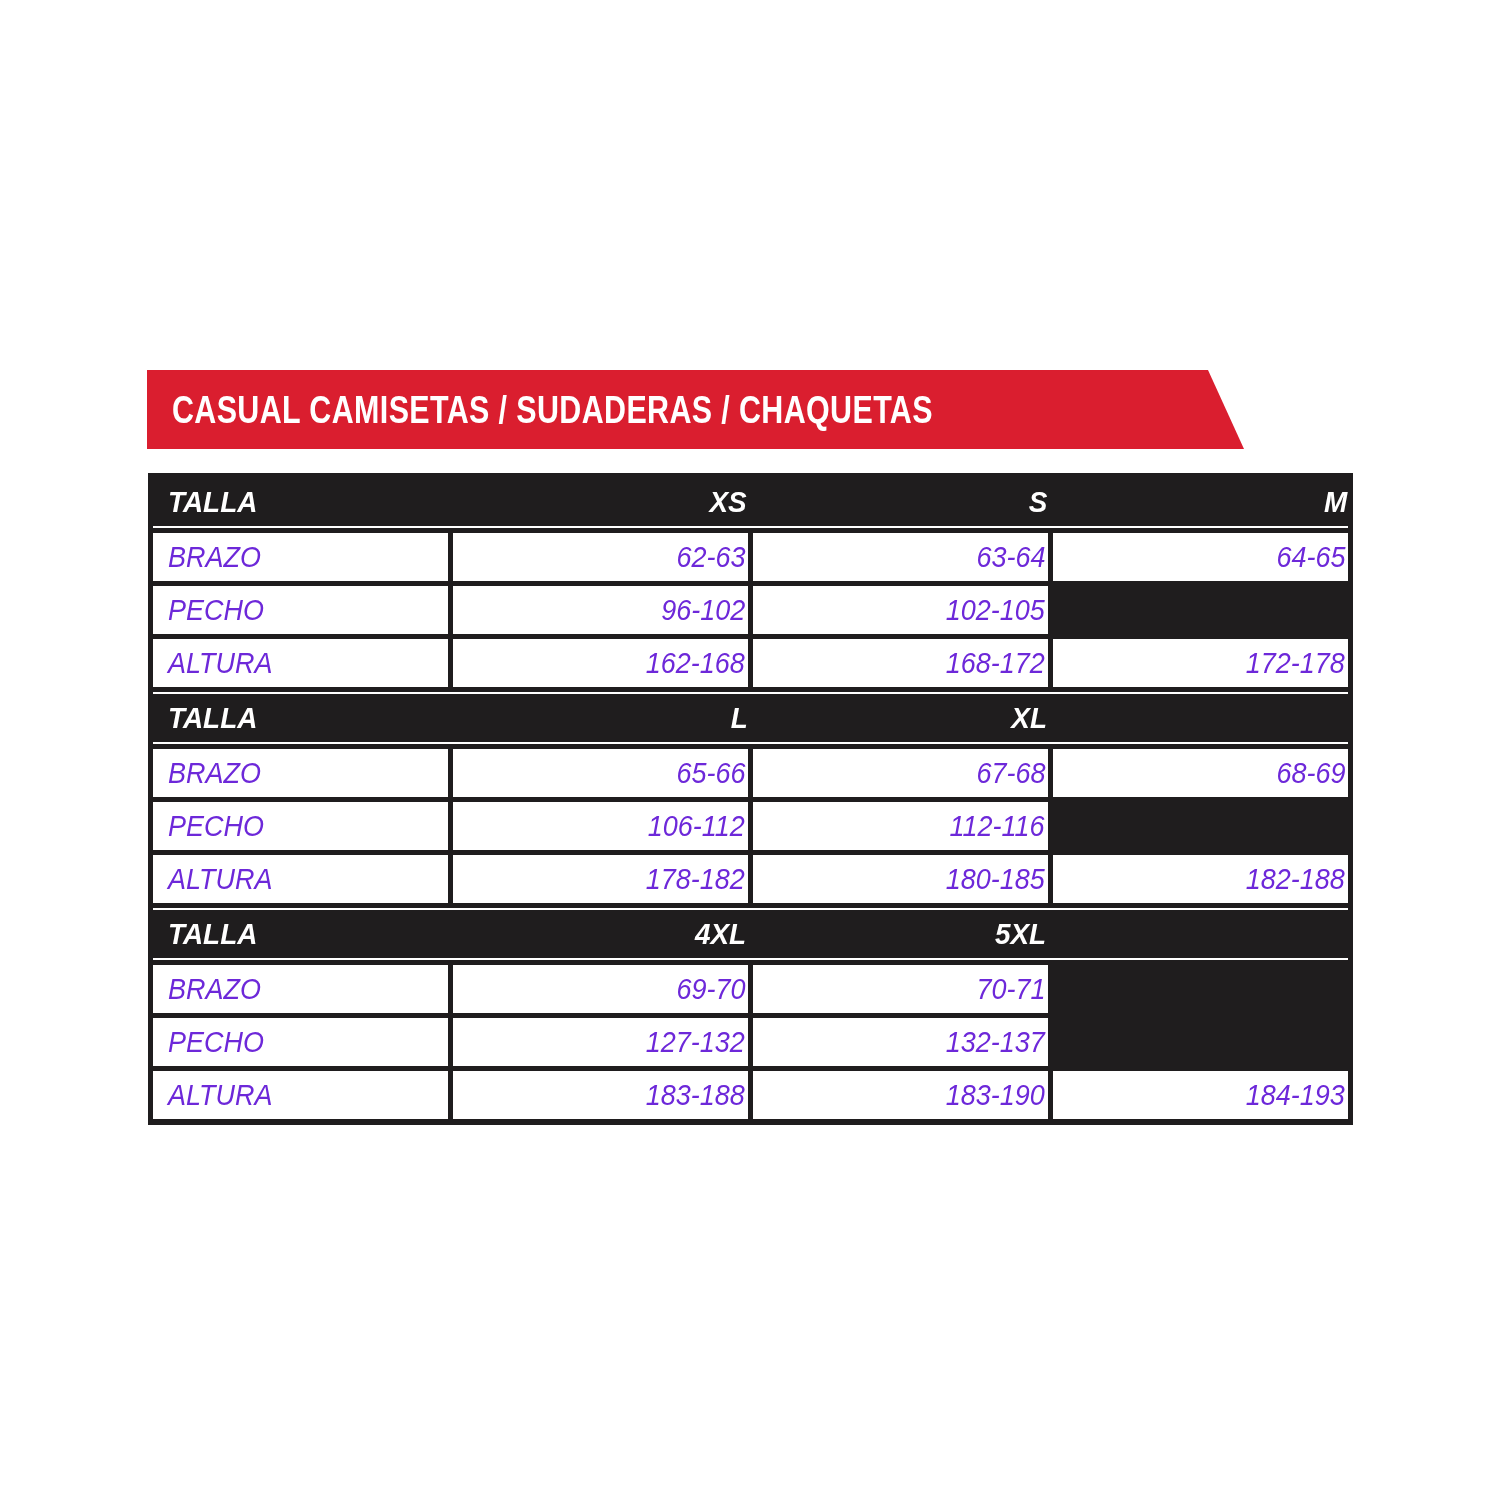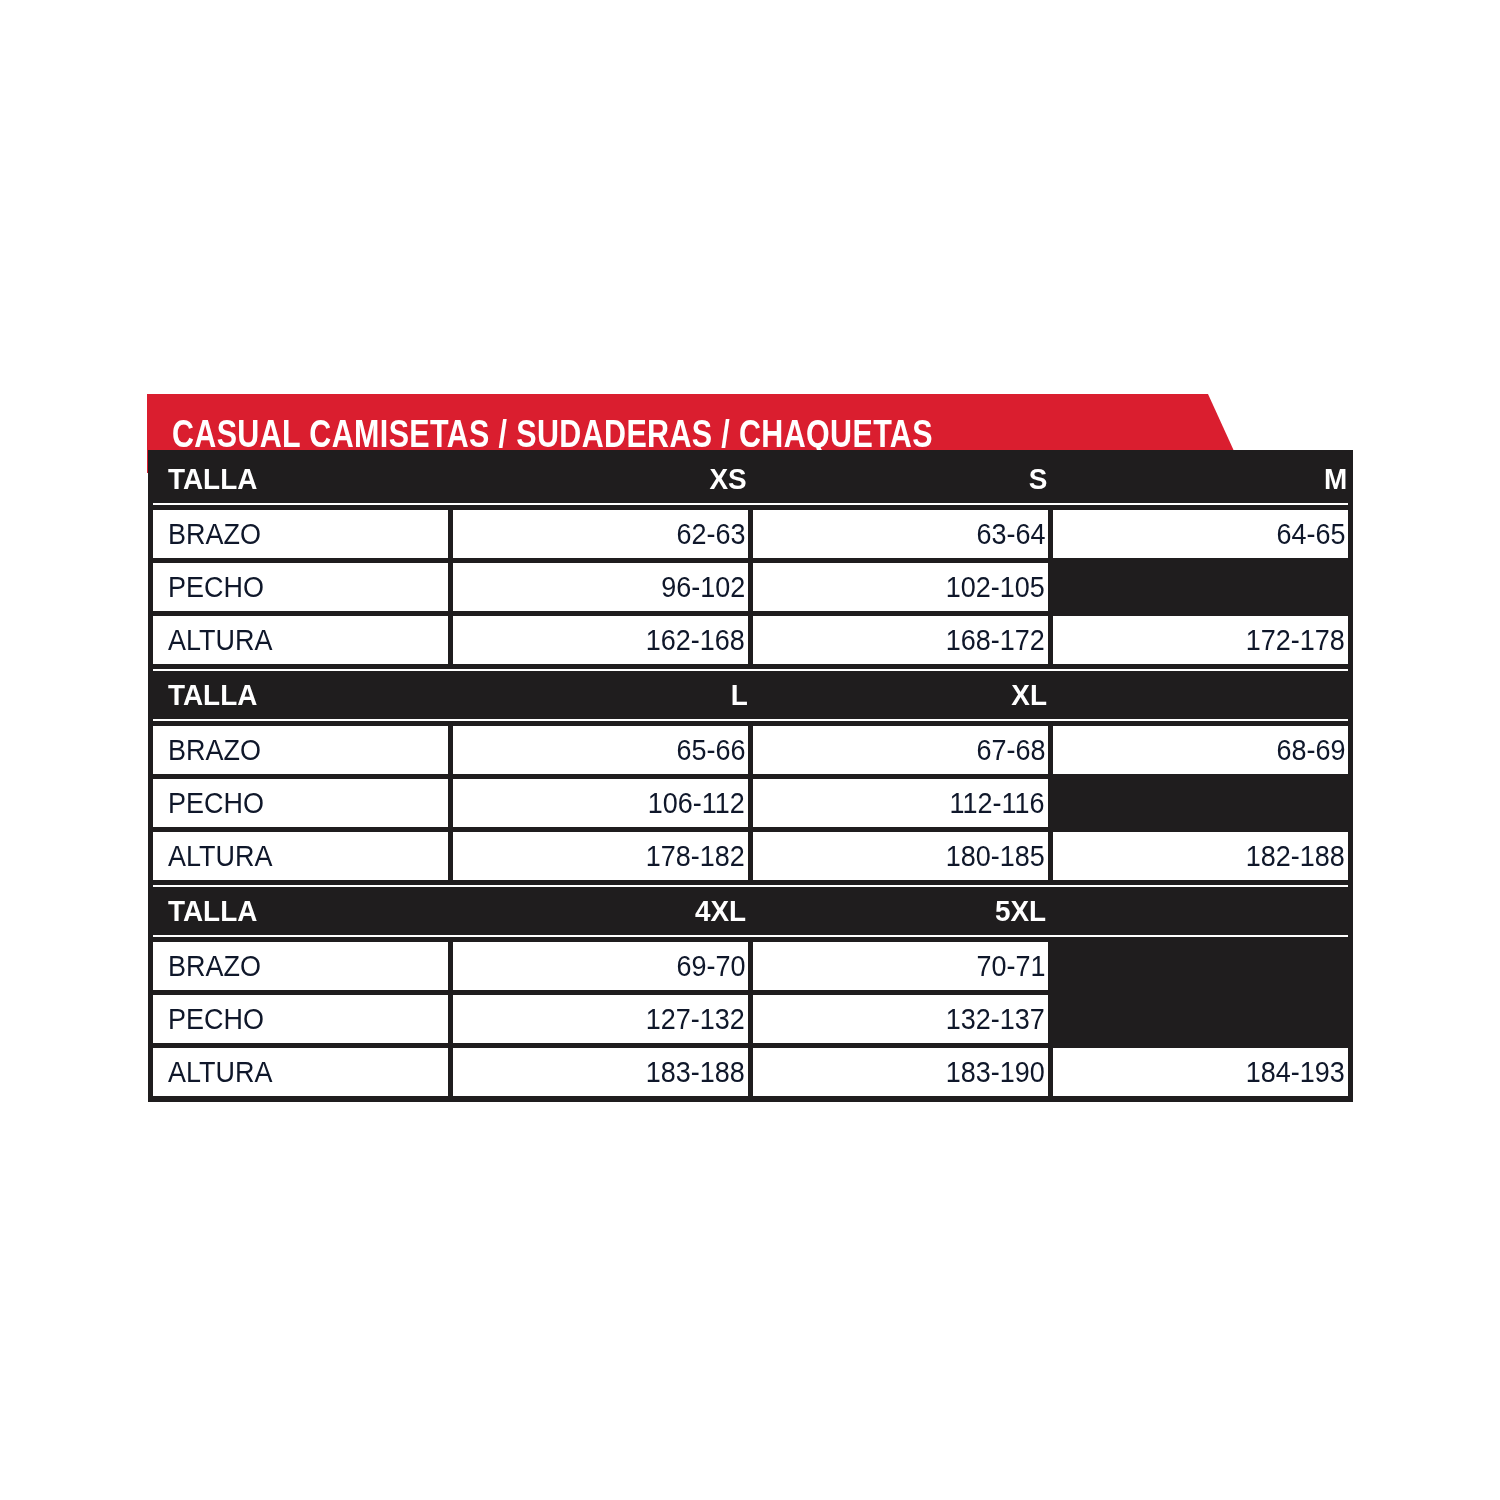--- a/index.html
+++ b/index.html
@@ -5,54 +5,54 @@
   html,body{margin:0;padding:0;background:#ffffff;}
   .page{
     position:relative;width:1500px;height:1500px;background:#ffffff;overflow:hidden;
     font-family:"Liberation Sans", sans-serif;
   }
   
   .banner{
     position:absolute;left:147px;top:370px;width:1097px;height:79px;
     background:#DA1E2F;
     clip-path:polygon(0 0,1061px 0,100% 100%,0 100%);
-    display:flex;align-items:center;margin-top:24px;
+    display:flex;align-items:center;
   }
   .banner-text{
     display:inline-block;
     padding-left:32px;
     color:#ffffff;
     font-weight:bold;
     font-size:39px;
     letter-spacing:0.5px;
     white-space:nowrap;
     transform:scaleX(0.78);
     transform-origin:0 50%;
   }
   
   .size-table{
-    position:absolute;left:148px;top:450px;width:1205px;
+    position:absolute;left:148px;top:473px;width:1205px;
     box-sizing:border-box;
     background:#1F1D1E;
     padding:5px 5px 6px 5px;
-    display:flex;flex-direction:column;gap:5px;
+    display:flex;flex-direction:column;gap:5px;font-style:italic;
   }
   .trow{
     display:grid;
     grid-template-columns:295px 1fr 1fr 1fr;
     column-gap:5px;
   }
   .trow .cell{
     display:flex;align-items:center;justify-content:flex-end;
     height:48px;
     overflow:hidden;
   }
   .trow.data .cell{
     background:#ffffff;
-    color:#0f172a;
+    color:#6d28d9;
     font-size:29px;
   }
   .trow.header{
     background:#1F1D1E;
     border-top:2px solid #ffffff;
     border-bottom:2px solid #ffffff;
     color:#ffffff;
     font-weight:bold;
   }
   .trow.header:first-child{border-top:none;}

